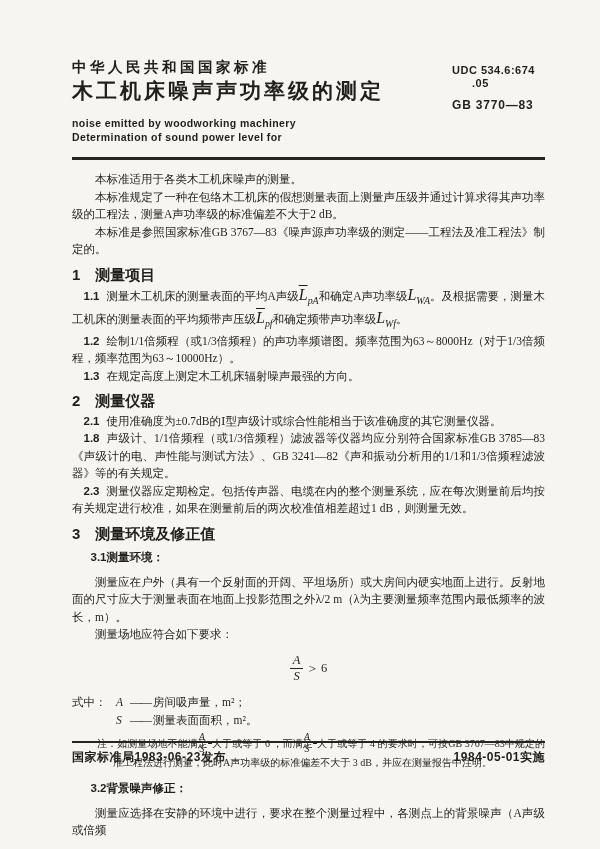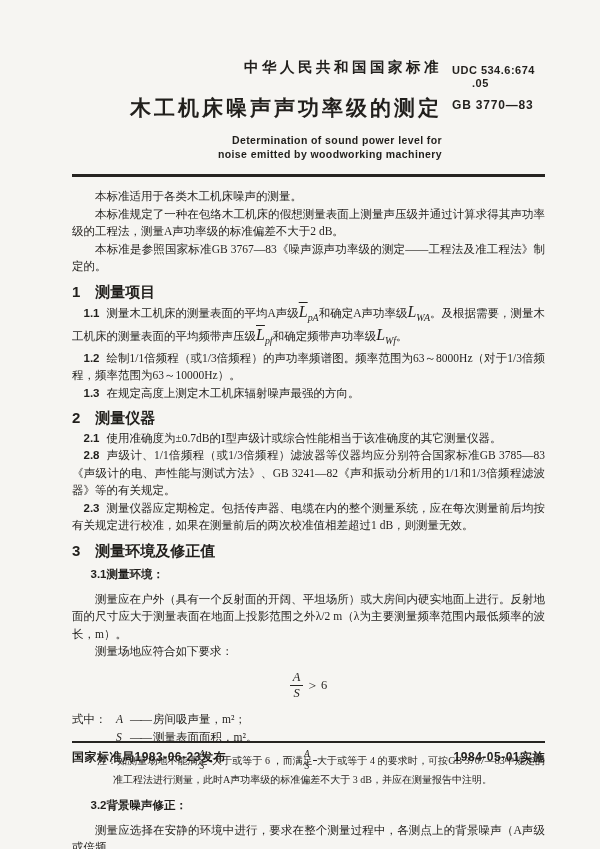--- a/index.html
+++ b/index.html
@@ -8,27 +8,26 @@
     background:#f6f5f2;
     font-family:"Liberation Serif","DejaVu Serif",serif;
     color:#211f1c;
     overflow:hidden;
   }
   .page{position:relative;width:600px;height:849px;background:#f6f5f2;}
   .content{position:absolute;left:72px;top:0;width:473px;}
 
   
   .header{position:relative;padding-top:58px;}
-  .header-left{width:370px;text-align:right;}
+  .header-left{width:370px;text-align:left;}
   .std-label{
     font-family:"Liberation Sans","DejaVu Sans",sans-serif;
     font-weight:bold;font-size:14.5px;letter-spacing:3.5px;white-space:nowrap;
   }
   .title-cn{
-    margin-top:17px;
     font-family:"Liberation Sans","DejaVu Sans",sans-serif;
     font-weight:bold;font-size:21px;letter-spacing:3px;white-space:nowrap;
   }
   .title-en{
     margin-top:11px;
     font-family:"Liberation Sans","DejaVu Sans",sans-serif;
     font-weight:bold;font-size:10.5px;line-height:14px;letter-spacing:0.4px;
   }
   .header-right{
     position:absolute;top:64px;left:380px;width:95px;
@@ -91,22 +90,22 @@
 <body>
 
 <div class="page">
   <div class="content">
 
     <div class="header">
       <div class="header-left">
         <div class="std-label">中华人民共和国国家标准</div>
         <div class="title-cn">木工机床噪声声功率级的测定</div>
         <div class="title-en">
+          <div>noise emitted by woodworking machinery</div>
           <div>Determination of sound power level for</div>
-          <div>noise emitted by woodworking machinery</div>
         </div>
       </div>
       <div class="header-right">
         <div class="udc">
           <div>UDC 534.6:674</div>
           <div class="udc-2">.05</div>
         </div>
         <div class="gb-no">GB 3770—83</div>
       </div>
     </div>
@@ -121,21 +120,21 @@
       <p class="sec-heading">1　测量项目</p>
 
       <p class="clause"><span class="num">1.1</span><span>测量木工机床的测量表面的平均A声级</span><span class="msym"><span class="lbar">L</span><sub class="msub">pA</sub></span><span>和确定A声功率级</span><span class="msym"><span>L</span><sub class="msub">WA</sub></span><span>。及根据需要，测量木工机床的测量表面的平均频带声压级</span><span class="msym"><span class="lbar">L</span><sub class="msub">pf</sub></span><span>和确定频带声功率级</span><span class="msym"><span>L</span><sub class="msub">Wf</sub></span><span>。</span></p>
 
       <p class="clause"><span class="num">1.2</span><span>绘制1/1倍频程（或1/3倍频程）的声功率频谱图。频率范围为63～8000Hz（对于1/3倍频程，频率范围为63～10000Hz）。</span></p>
       <p class="clause"><span class="num">1.3</span><span>在规定高度上测定木工机床辐射噪声最强的方向。</span></p>
 
       <p class="sec-heading">2　测量仪器</p>
 
       <p class="clause"><span class="num">2.1</span><span>使用准确度为±0.7dB的Ⅰ型声级计或综合性能相当于该准确度的其它测量仪器。</span></p>
-      <p class="clause"><span class="num">2.8</span><span>声级计、1/1倍频程（或1/3倍频程）滤波器等仪器均应分别符合国家标准GB 3785—83《声级计的电、声性能与测试方法》、GB 3241—82《声和振动分析用的1/1和1/3倍频程滤波器》等的有关规定。</span></p>
+      <p class="clause"><span class="num">1.8</span><span>声级计、1/1倍频程（或1/3倍频程）滤波器等仪器均应分别符合国家标准GB 3785—83《声级计的电、声性能与测试方法》、GB 3241—82《声和振动分析用的1/1和1/3倍频程滤波器》等的有关规定。</span></p>
       <p class="clause"><span class="num">2.3</span><span>测量仪器应定期检定。包括传声器、电缆在内的整个测量系统，应在每次测量前后均按有关规定进行校准，如果在测量前后的两次校准值相差超过1 dB，则测量无效。</span></p>
 
       <p class="sec-heading">3　测量环境及修正值</p>
 
       <p class="sub-heading"><span class="num">3.1</span><span>测量环境：</span></p>
       <p class="para">测量应在户外（具有一个反射面的开阔、平坦场所）或大房间内硬实地面上进行。反射地面的尺寸应大于测量表面在地面上投影范围之外λ/2 m（λ为主要测量频率范围内最低频率的波长，m）。</p>
       <p class="para">测量场地应符合如下要求：</p>
 
       <div class="formula">
         <span class="formula-inner">

